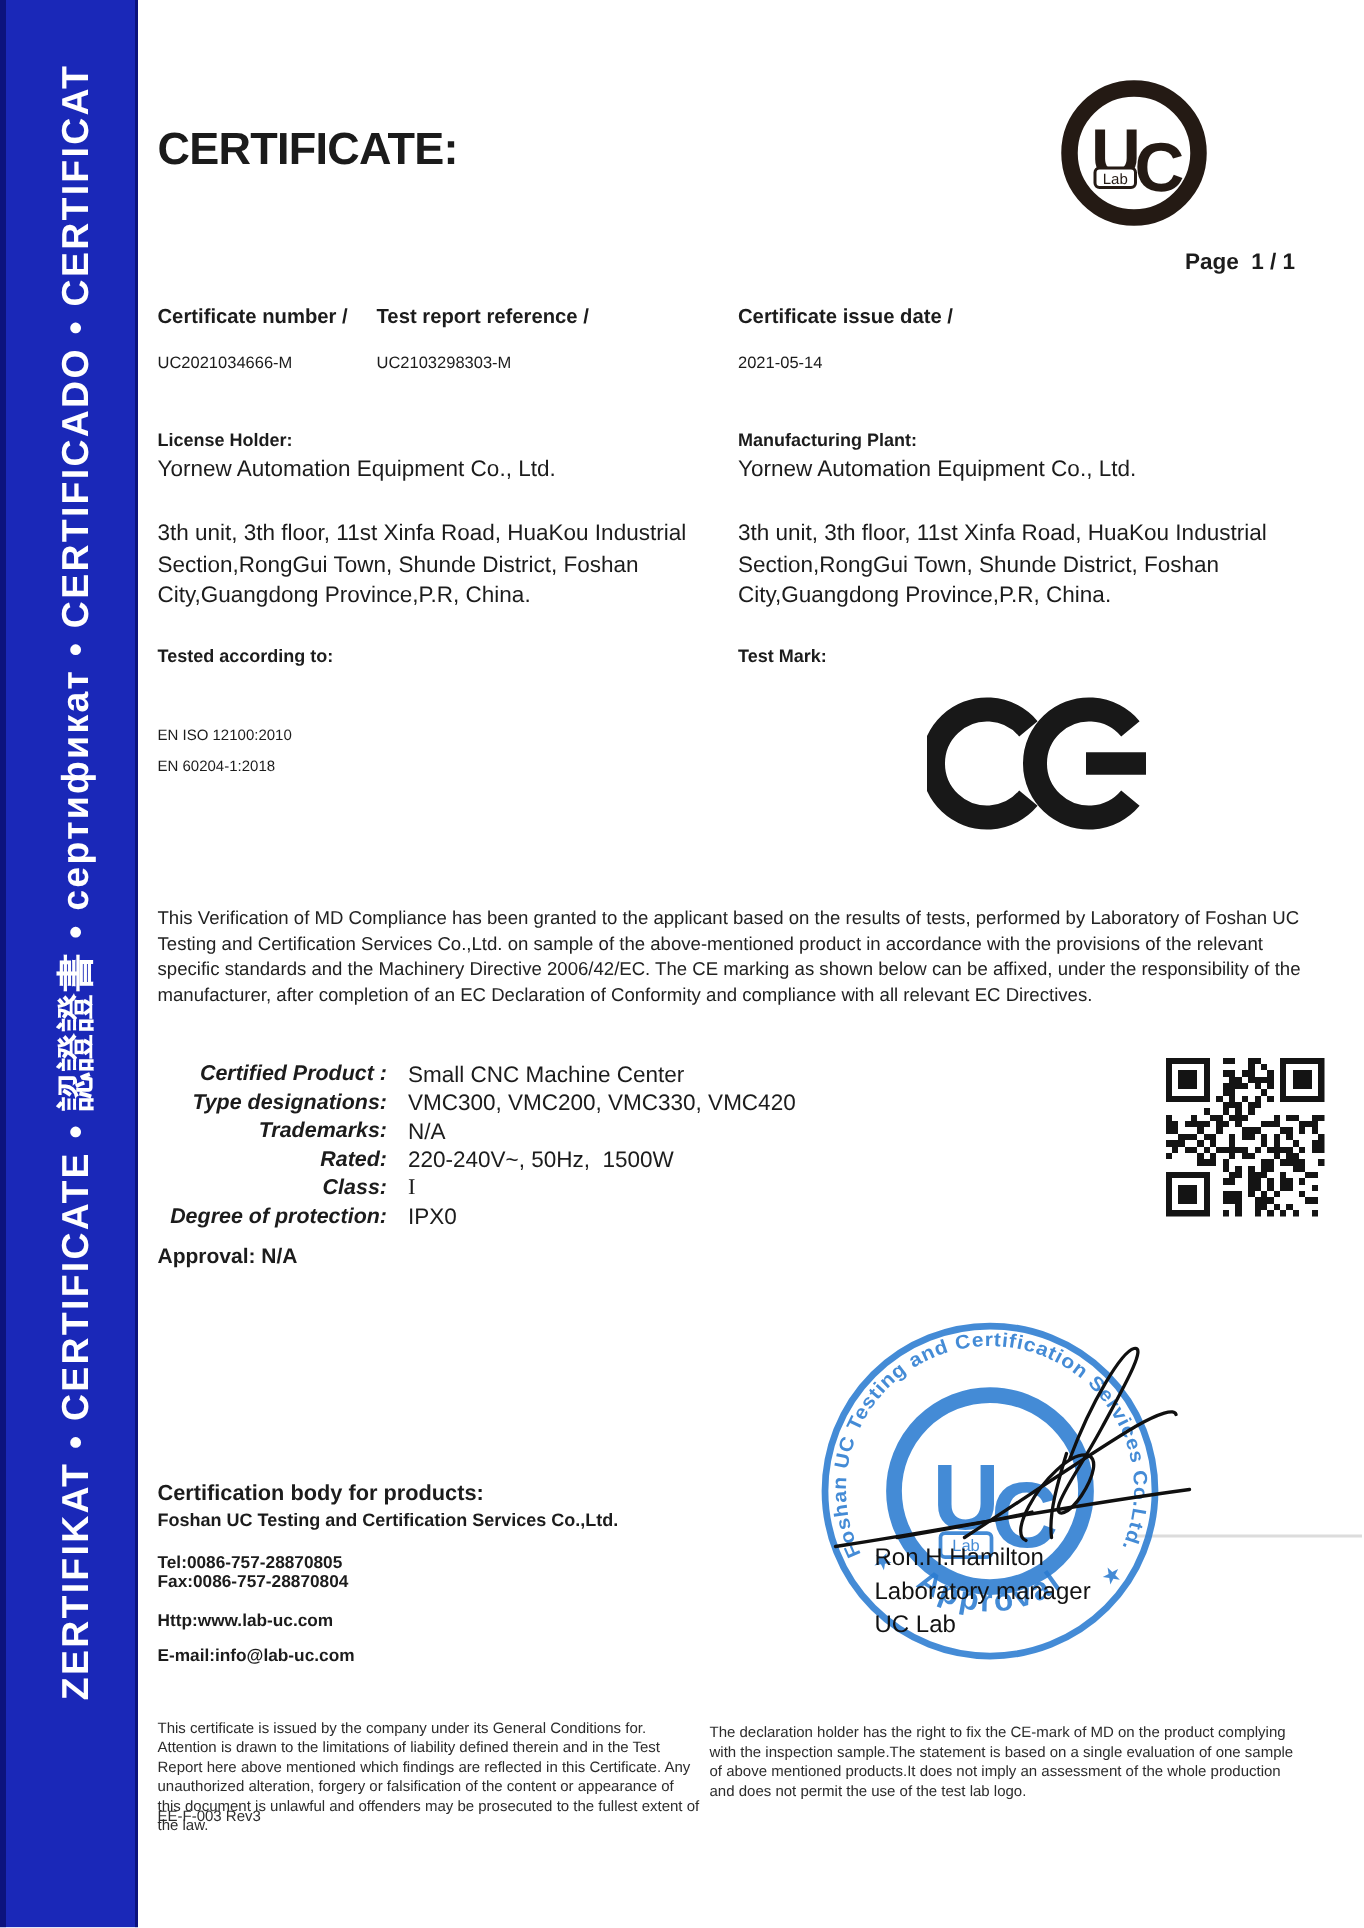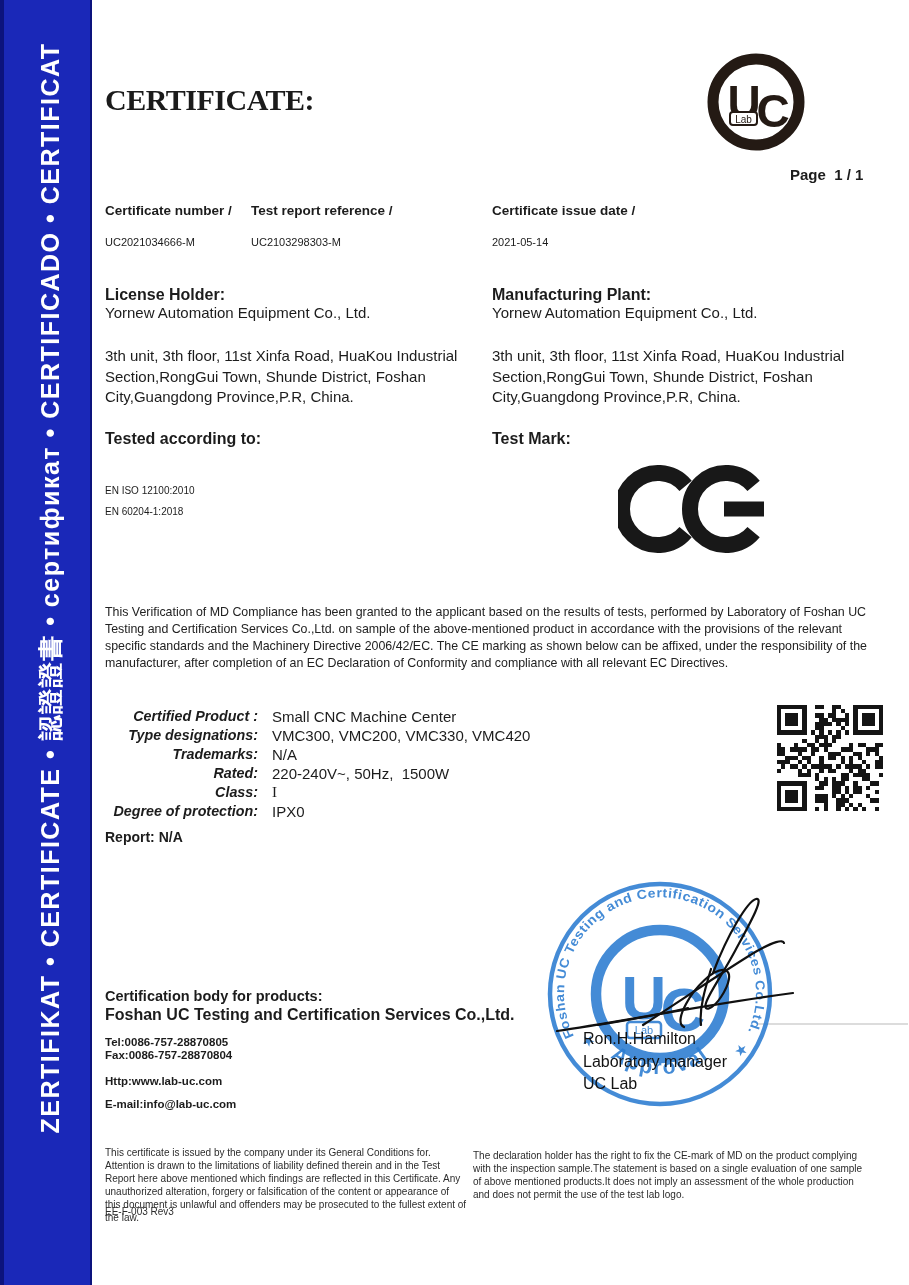--- a/index.html
+++ b/index.html
@@ -8,26 +8,26 @@
   .abs{position:absolute;}
 
   
   #sidebar{position:absolute;left:0;top:0;width:92px;height:1285px;background:#1a28b8;
            border-left:4px solid #0c137d;box-sizing:border-box;}
   #sidebar .edge{position:absolute;right:0;top:0;width:2px;height:100%;background:#0c137d;}
   #sidebar-text{position:absolute;left:46px;top:588px;transform:translate(-50%,-50%) rotate(-90deg);
                 white-space:nowrap;color:#ffffff;font-weight:bold;font-size:25px;letter-spacing:1.5px;}
 
   
-  .title{left:105px;font-weight:bold;font-size:30px;letter-spacing:-0.5px;color:#1b1b1b;font-family:Liberation Serif, serif;}
+  .title{left:105px;font-weight:bold;font-size:30px;letter-spacing:-0.5px;color:#1b1b1b;}
   #page-num{left:790px;top:166px;font-weight:bold;font-size:15px;white-space:pre;}
 
   .lbl{font-weight:bold;font-size:13.5px;}
   .val{font-size:11px;}
-  .h15{font-weight:bold;font-size:16px;}
+  .h15{font-weight:bold;font-size:12px;}
   .addr{font-size:15px;line-height:20.5px;width:378px;}
 
   .std{font-size:10px;line-height:21px;}
 
   #statement{left:105px;top:604px;width:778px;font-size:12.4px;line-height:16.9px;color:#222;}
 
   .prow{position:absolute;left:90px;width:790px;}
   .plabel{position:absolute;left:0;width:168px;text-align:right;font-weight:bold;font-style:italic;font-size:14.3px;}
   .pval{position:absolute;left:182px;font-size:15px;white-space:pre;}
   .serifI{font-family:"Liberation Serif","DejaVu Serif",serif;}
@@ -113,21 +113,21 @@
   </div>
   <div class="prow" style="top:784px;">
     <span class="plabel">Class:</span>
     <span class="pval serifI">I</span>
   </div>
   <div class="prow" style="top:803px;">
     <span class="plabel">Degree of protection:</span>
     <span class="pval">IPX0</span>
   </div>
 
-  <div class="abs" id="remarks">Report: N/A</div>
+  <div class="abs" id="remarks">Approval: N/A</div>
 
   <svg class="abs" style="left:777px;top:705px;" width="106" height="106" viewBox="0 0 112 112" shape-rendering="crispEdges">
     <rect x="0" y="0" width="112" height="112" fill="#ffffff"></rect>
     <g id="qr-cells" fill="#141414">
         <rect x="0.00" y="0.00" width="4.48" height="4.48"></rect>
         <rect x="4.48" y="0.00" width="4.48" height="4.48"></rect>
         <rect x="8.96" y="0.00" width="4.48" height="4.48"></rect>
         <rect x="13.44" y="0.00" width="4.48" height="4.48"></rect>
         <rect x="17.92" y="0.00" width="4.48" height="4.48"></rect>
         <rect x="22.40" y="0.00" width="4.48" height="4.48"></rect>

